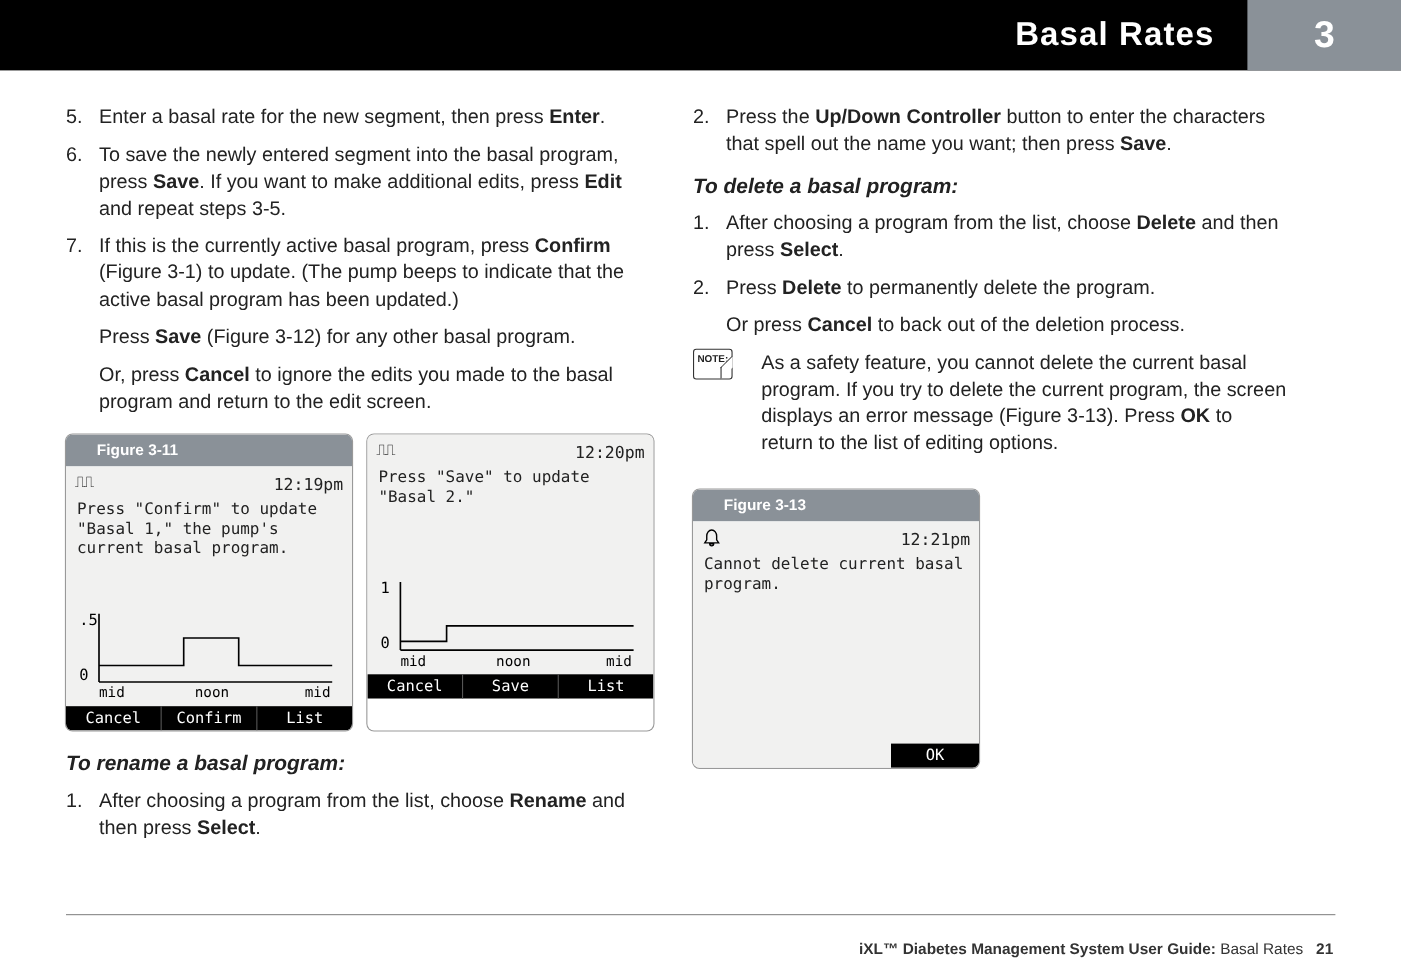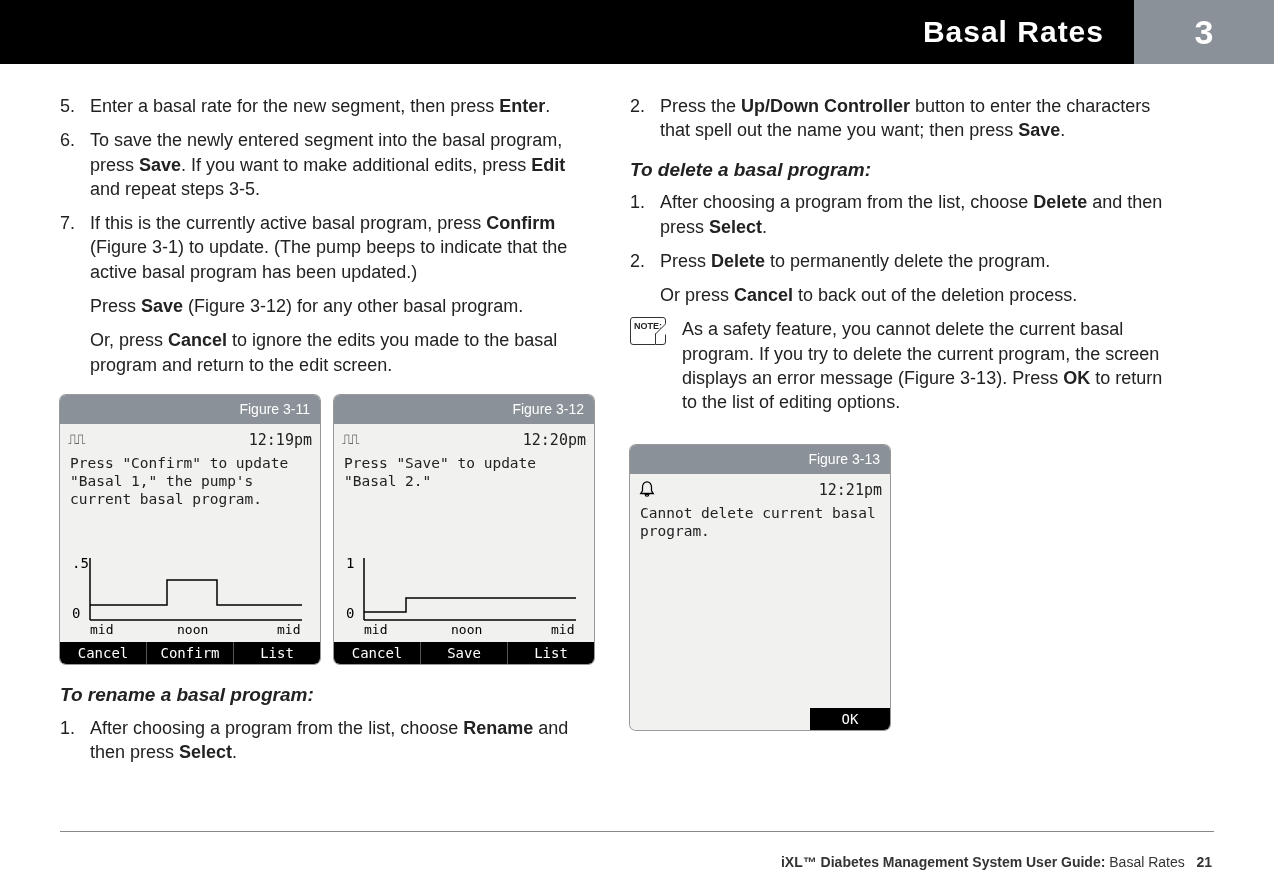--- a/index.html
+++ b/index.html
@@ -53,21 +53,21 @@
   ol.steps > li { display: flex; margin-bottom: 10px; }
   ol.steps .num { width: 30px; flex-shrink: 0; }
   ol.steps .txt { flex: 1; }
   .cont { margin-left: 30px; margin-bottom: 10px; }
   .sub-head {
     font-style: italic;
     font-weight: bold;
     margin: 14px 0 8px 0;
     font-size: 19px;
   }
-  .note-row { display: flex; gap: 16px; margin-top: 6px; }
+  .note-row { display: flex; gap: 26px; margin-top: 6px; }
   .note-icon {
     width: 36px; height: 28px;
     border: 1.5px solid #333;
     border-radius: 3px;
     font-size: 9px;
     font-weight: bold;
     text-align: center;
     padding-top: 2px;
     position: relative;
     flex-shrink: 0;
@@ -87,23 +87,22 @@
   .figure {
     width: 260px;
     border-radius: 6px;
     overflow: hidden;
     box-shadow: 0 0 0 1px #999;
   }
   .fig-caption {
     background: #8a9198;
     color: #fff;
     font-size: 14px;
-    font-weight: normal;
-    padding: 5px 10px;
-    text-align: right;
+    font-weight: bold;
+    padding: 5px 28px;
   }
   .screen {
     background: #f1f1f0;
     height: 240px;
     position: relative;
     font-family: "Lucida Console", Monaco, monospace;
   }
   .screen-top {
     display: flex;
     justify-content: space-between;
@@ -213,21 +212,20 @@
           </svg>
           <div class="screen-buttons">
             <span>Cancel</span>
             <span>Confirm</span>
             <span>List</span>
           </div>
         </div>
       </div>
 
       <div class="figure">
-        <div class="fig-caption">Figure 3-12</div>
         <div class="screen">
           <div class="screen-top">
             <span class="screen-icon-step">⎍⎍</span>
             <span>12:20pm</span>
           </div>
           <div class="screen-msg">Press "Save" to update "Basal 2."</div>
           <svg class="screen-graph" viewBox="0 0 236 88">
             <text x="0" y="18" font-size="14" font-family="monospace">1</text>
             <text x="0" y="68" font-size="14" font-family="monospace">0</text>
             <line x1="18" y1="70" x2="230" y2="70" stroke="#000" stroke-width="1.5"></line>
@@ -277,21 +275,21 @@
     <p class="cont"><span>Or press </span><b>Cancel</b><span> to back out of the deletion process.</span></p>
 
     <div class="note-row">
       <div class="note-icon">NOTE:</div>
       <div><span>As a safety feature, you cannot delete the current basal program. If you try to delete the current program, the screen displays an error message (Figure 3-13). Press </span><b>OK</b><span> to return to the list of editing options.</span></div>
     </div>
 
     <div class="figures-row" style="margin-top:30px">
       <div class="figure">
         <div class="fig-caption">Figure 3-13</div>
-        <div class="screen" style="height:256px">
+        <div class="screen" style="height:224px">
           <div class="screen-top">
             <span>
               <svg width="18" height="18" viewBox="0 0 20 20">
                   <path d="M10 2 C7 2 5 5 5 8 L5 12 L3 15 L17 15 L15 12 L15 8 C15 5 13 2 10 2 Z M8 16 A2 2 0 0 0 12 16 Z" fill="none" stroke="#000" stroke-width="1.4"></path>
                 </svg>
             </span>
             <span>12:21pm</span>
           </div>
           <div class="screen-msg">Cannot delete current basal program.</div>
           <div class="screen-buttons right-only">

